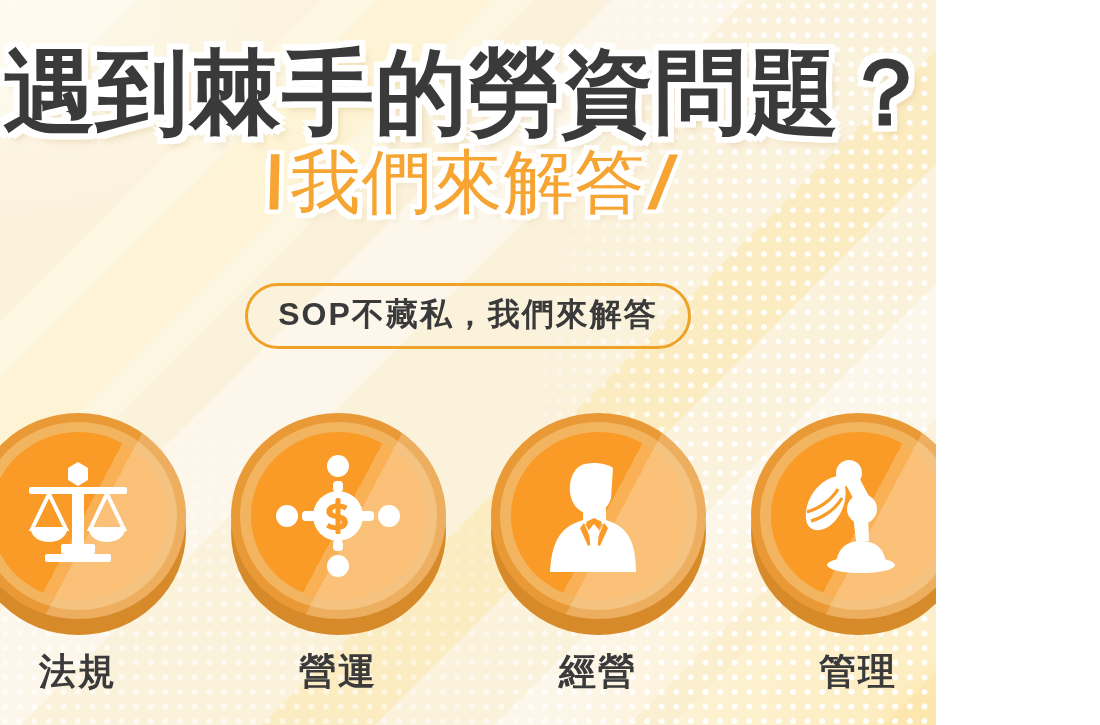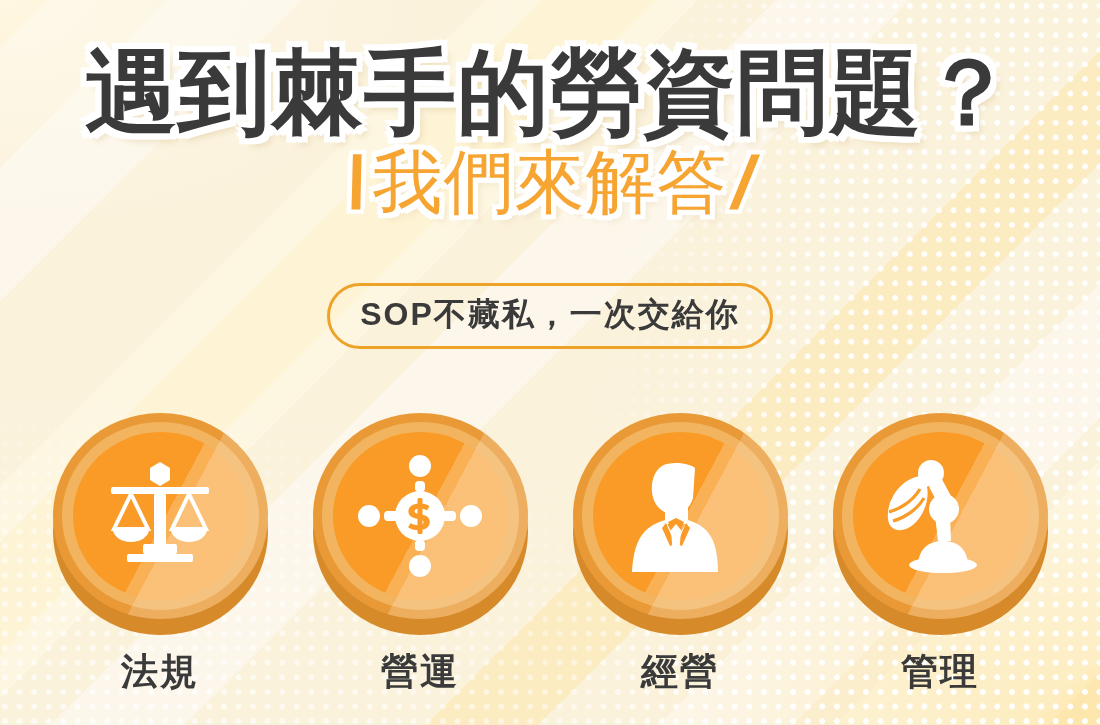--- a/index.html
+++ b/index.html
@@ -3,21 +3,21 @@
 <meta charset="utf-8">
 <title>Banner</title>
 <style>
   * { margin:0; padding:0; box-sizing:border-box; }
   html,body{
     width:1100px; height:725px; overflow:hidden;
     font-family:"Liberation Sans","DejaVu Sans",sans-serif;
   }
   #stage{
     position:relative;
-    width:1100px; height:725px;
+    width:936px; height:725px;
     background:#FAF1DA;
     overflow:hidden;
   }
 
   
   .bg-base{
     position:absolute; inset:0;
     background:#FBF2DC;
   }
   
@@ -245,21 +245,21 @@
     <div class="title-line1">遇到棘手的勞資問題？</div>
 
     <div class="title-line2-row">
       <span class="slash left">\</span>
       <span class="title-line2">我們來解答</span>
       <span class="slash right">/</span>
     </div>
   </div>
 
   <div class="pill-row">
-    <div class="pill">SOP不藏私，一次交給你</div>
+    <div class="pill">SOP不藏私，我們來解答</div>
   </div>
 
   <div class="coins">
 
     <div class="coin-cell">
       <div class="coin">
         <div class="rim-bottom"></div>
         <div class="rim-outer"></div>
         <div class="rim-inner"></div>
         <div class="face"></div>

